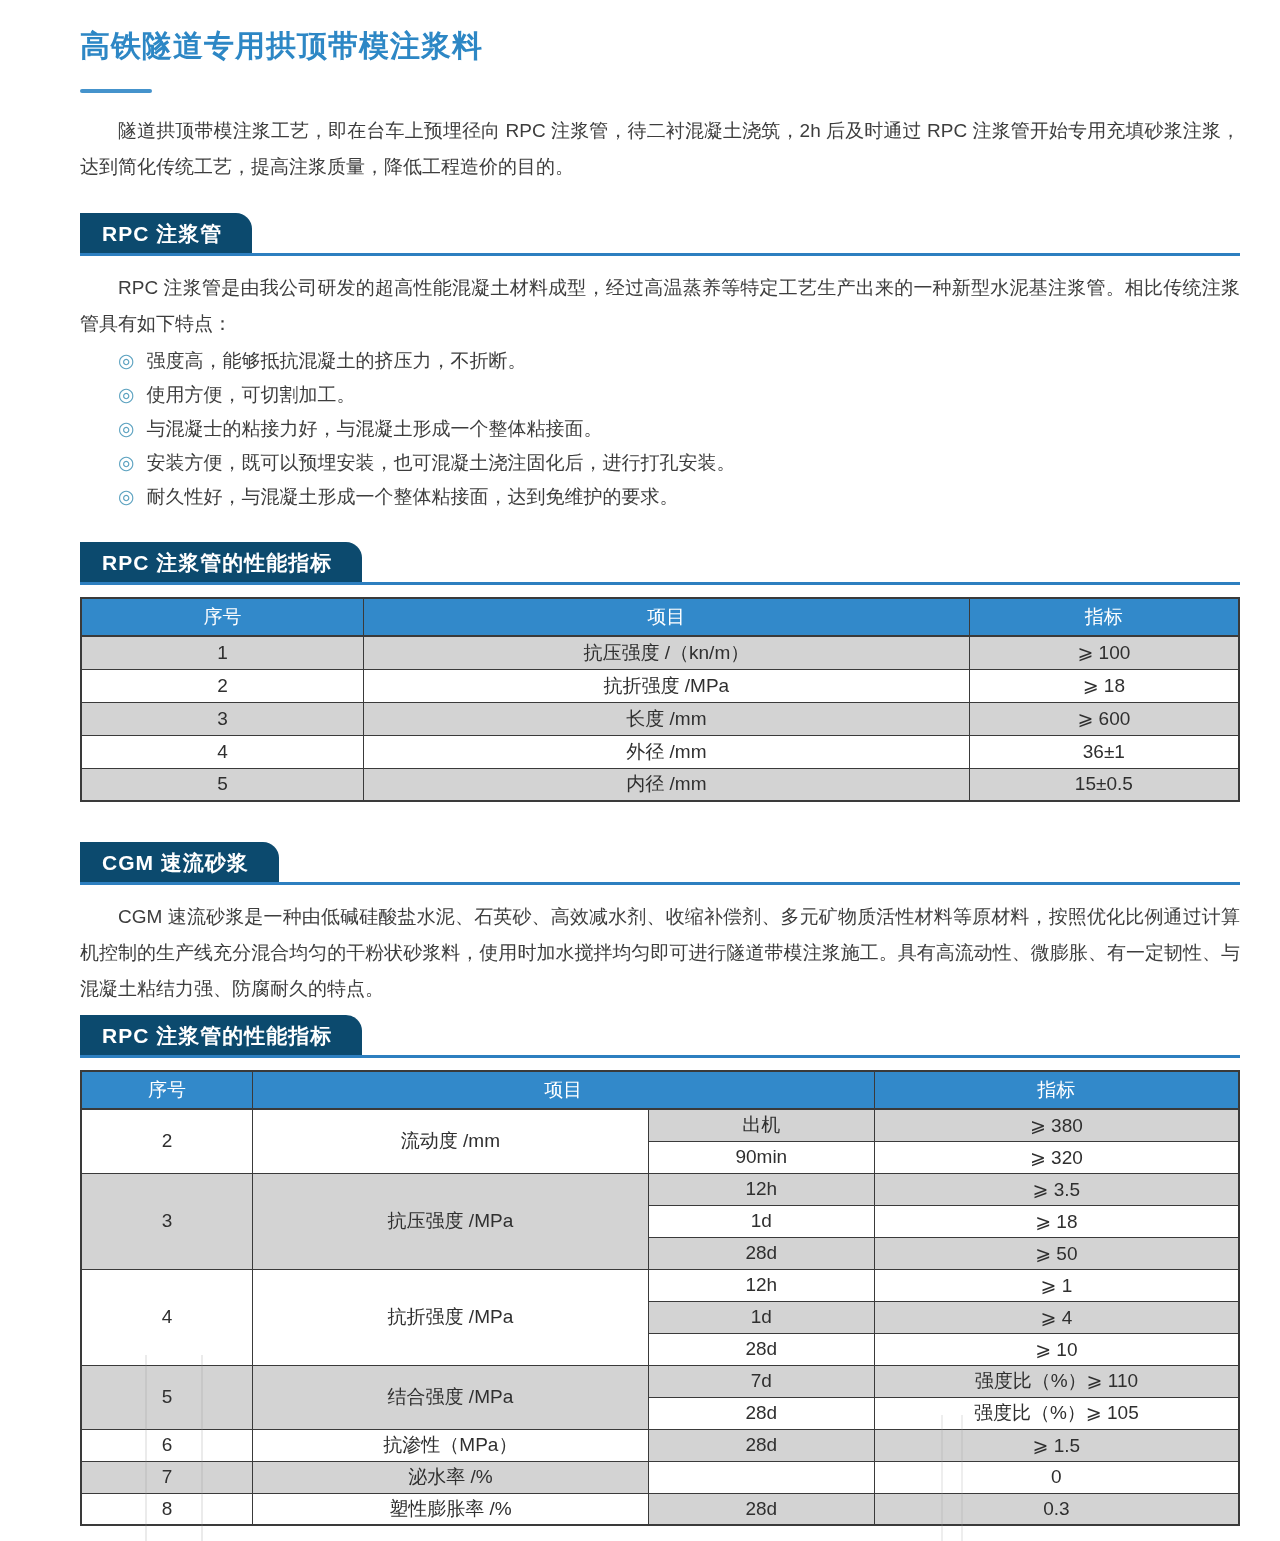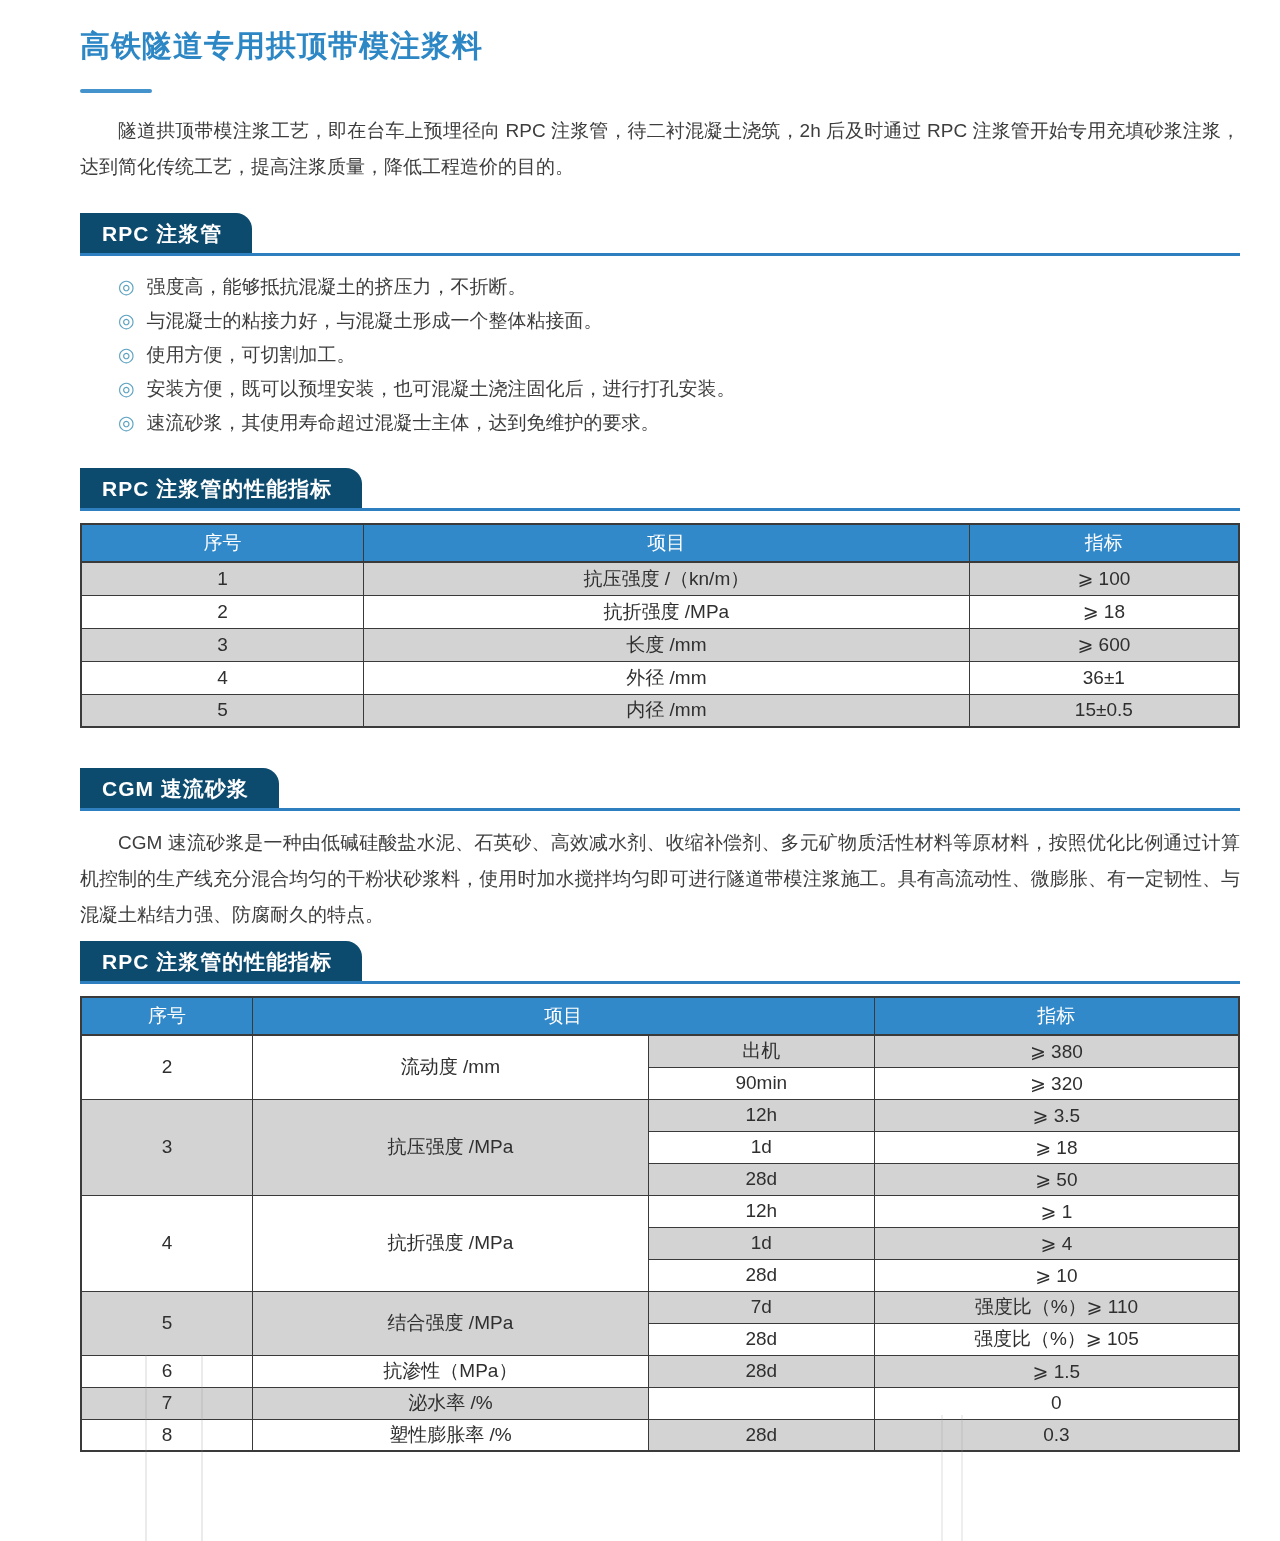--- a/index.html
+++ b/index.html
@@ -33,21 +33,21 @@
   .section-head.mt-sm { margin-top:8px; }
   .badge {
     display:inline-block; background:#0c4a6e; color:#ffffff;
     font-weight:700; font-size:21px; line-height:25px;
     padding:8px 30px 7px 22px; border-radius:0 16px 0 0;
     letter-spacing:1px;
   }
   .section-para { margin-top:14px; }
 
   
-  .bullets { list-style:none; margin-top:14px;font-family:Liberation Serif, serif; }
+  .bullets { list-style:none; margin-top:2px; }
   .bullets li {
     font-size:19px; line-height:34px; color:#3d3d3d; padding-left:38px;
   }
   .bullet-marker { color:#5ca2c0; margin-right:12px; font-size:19px; }
 
   
   table { border-collapse:collapse; width:100%; table-layout:fixed;
           border:2px solid #3a3a3a; margin-top:12px; }
   th {
     background:#3289ca; color:#ffffff; font-weight:400; font-size:19px;
@@ -75,27 +75,28 @@
 <div class="content">
 
   <h1 class="doc-title">高铁隧道专用拱顶带模注浆料</h1>
   <div class="title-underline"></div>
 
   <p class="para intro">隧道拱顶带模注浆工艺，即在台车上预埋径向 RPC 注浆管，待二衬混凝土浇筑，2h 后及时通过 RPC 注浆管开始专用充填砂浆注浆，达到简化传统工艺，提高注浆质量，降低工程造价的目的。</p>
 
   <div class="section-head">
     <span class="badge">RPC 注浆管</span>
   </div>
+  <p class="para section-para">RPC 注浆管是由我公司研发的超高性能混凝土材料成型，经过高温蒸养等特定工艺生产出来的一种新型水泥基注浆管。相比传统注浆管具有如下特点：</p>
 
   <ul class="bullets">
     <li><span class="bullet-marker">◎</span><span>强度高，能够抵抗混凝土的挤压力，不折断。</span></li>
+    <li><span class="bullet-marker">◎</span><span>使用方便，可切割加工。</span></li>
     <li><span class="bullet-marker">◎</span><span>与混凝士的粘接力好，与混凝土形成一个整体粘接面。</span></li>
-    <li><span class="bullet-marker">◎</span><span>使用方便，可切割加工。</span></li>
     <li><span class="bullet-marker">◎</span><span>安装方便，既可以预埋安装，也可混凝土浇注固化后，进行打孔安装。</span></li>
-    <li><span class="bullet-marker">◎</span><span>速流砂浆，其使用寿命超过混凝士主体，达到免维护的要求。</span></li>
+    <li><span class="bullet-marker">◎</span><span>耐久性好，与混凝土形成一个整体粘接面，达到免维护的要求。</span></li>
   </ul>
 
   <div class="section-head">
     <span class="badge">RPC 注浆管的性能指标</span>
   </div>
 
   <table class="t1">
     <colgroup>
         <col style="width:24.4%">
         <col style="width:52.3%">

